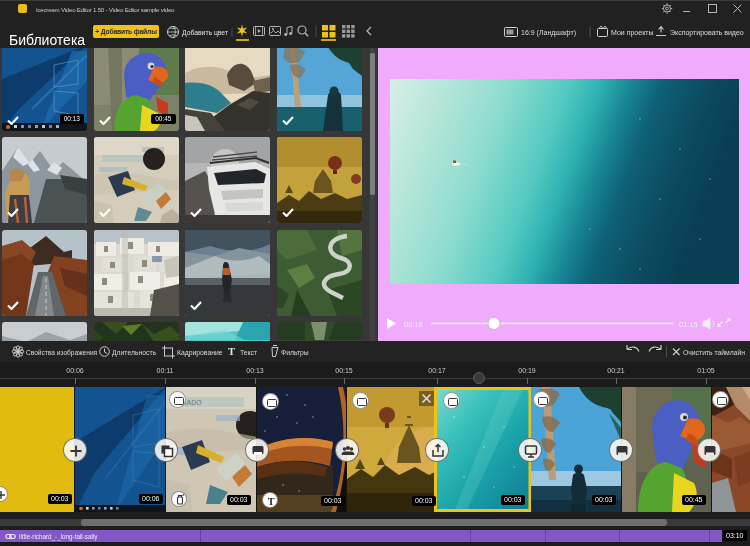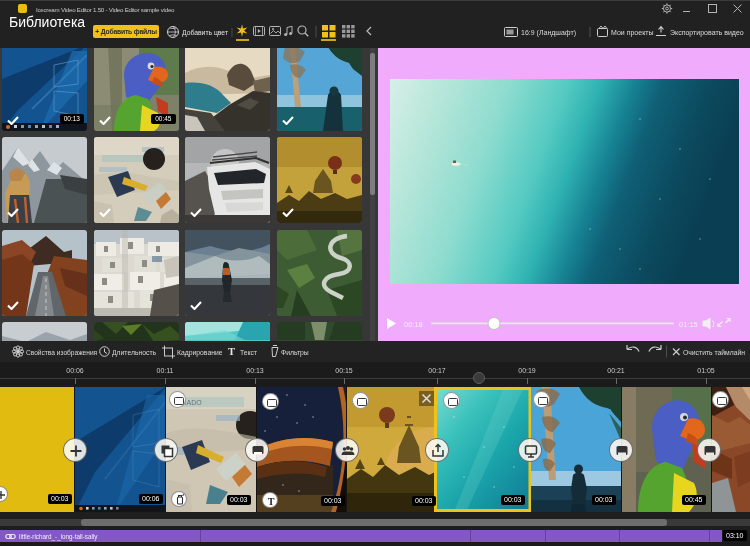--- a/index.html
+++ b/index.html
@@ -36,21 +36,21 @@
   <circle cx="12" cy="8.5" r="3.6"></circle>
       <circle cx="12" cy="8.5" r="1.4"></circle>
   <path d="M12 4.9v-1.6M12 12.1v1.6M8.4 8.5H6.8M15.6 8.5h1.6M9.5 6l-1.2-1.2M14.5 6l1.2-1.2M9.5 11l-1.2 1.2M14.5 11l1.2 1.2"></path>
   <path d="M28 11.5h7"></path>
   <rect x="53.5" y="4.5" width="8" height="8"></rect>
   <path d="M78.5 4.5l8 8M86.5 4.5l-8 8"></path>
  </g>
 </svg>
 
 <div class="abs" id="toolbar"></div>
-<div class="abs" style="left:9px;top:14px;color:#fff;font-size:14px;">Библиотека</div>
+<div class="abs" style="left:9px;top:32px;color:#fff;font-size:14px;">Библиотека</div>
 <div class="abs" style="left:93px;top:25px;width:66px;height:13px;background:#eec11c;border-radius:2px;color:#2a2a2a;font-size:6.8px;line-height:13px;text-align:center;font-weight:bold;letter-spacing:-0.2px;">+ Добавить файлы</div>
 <div class="abs" id="addcolor"></div>
 <svg class="abs" style="left:165px;top:24px" width="210px" height="17" viewBox="0 0 210 17">
  <g stroke="#cfcfcf" fill="none" stroke-width="1">
   <circle cx="8" cy="8" r="5.5"></circle>
   <path d="M8 2.5c3 2 3 9 0 11M5 4a9 9 0 0 0 6 0M4.5 11.5a10 10 0 0 1 7 0M2.5 8h11" stroke-width=".8"></path>
  </g>
  <text x="17" y="11" fill="#e2e2e2" font-size="6.8" font-family="Liberation Sans">Добавить цвет</text>
  <path d="M67 4v9" stroke="#4a4a4a"></path>
 </svg>

